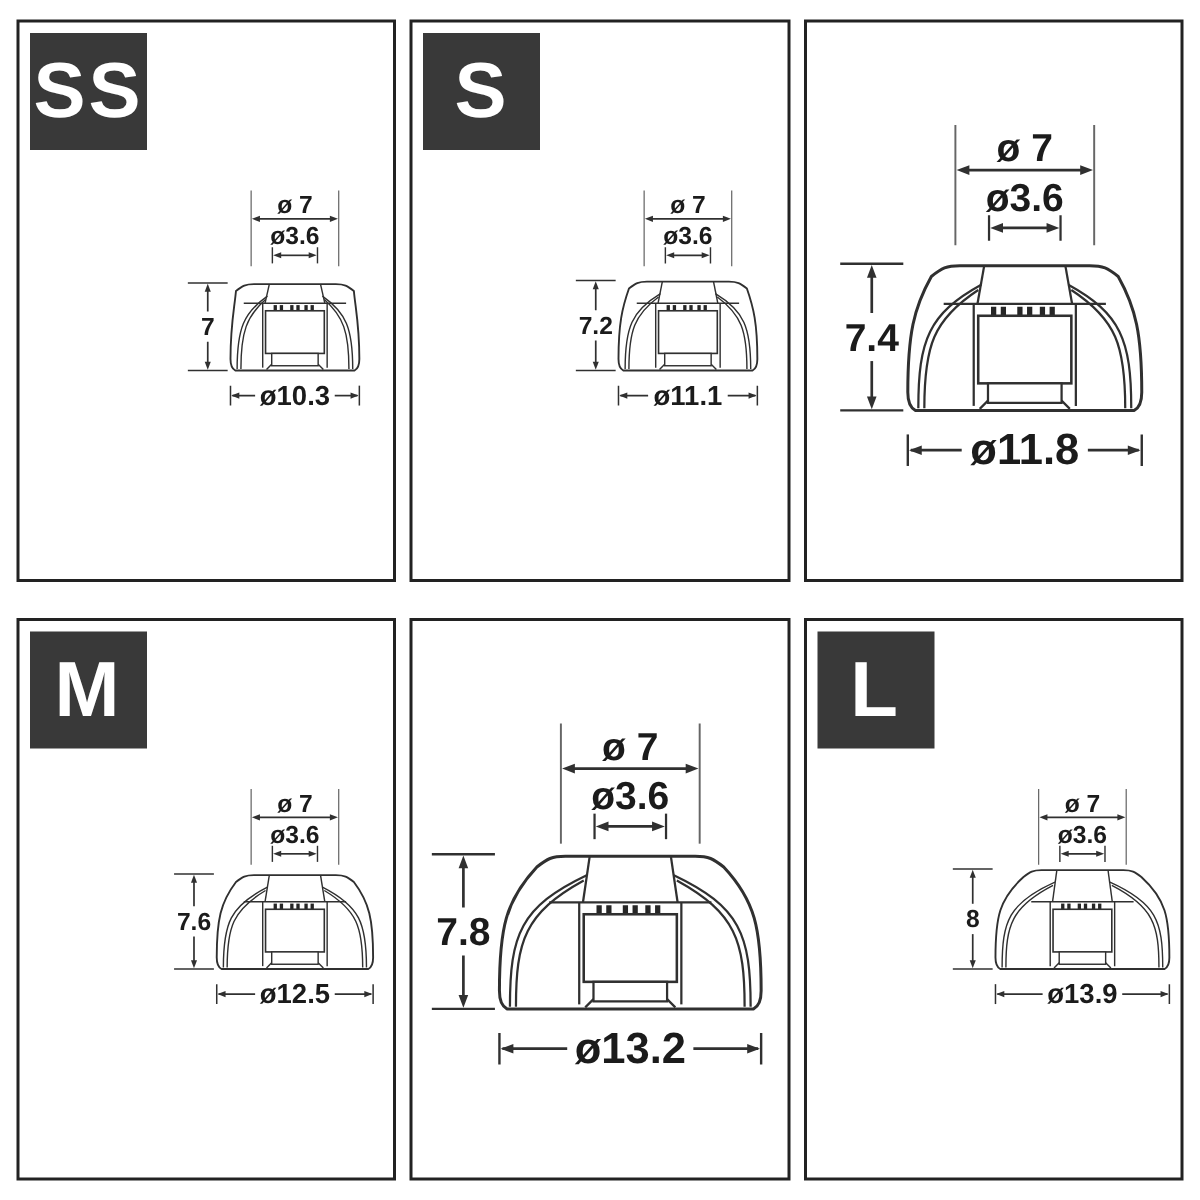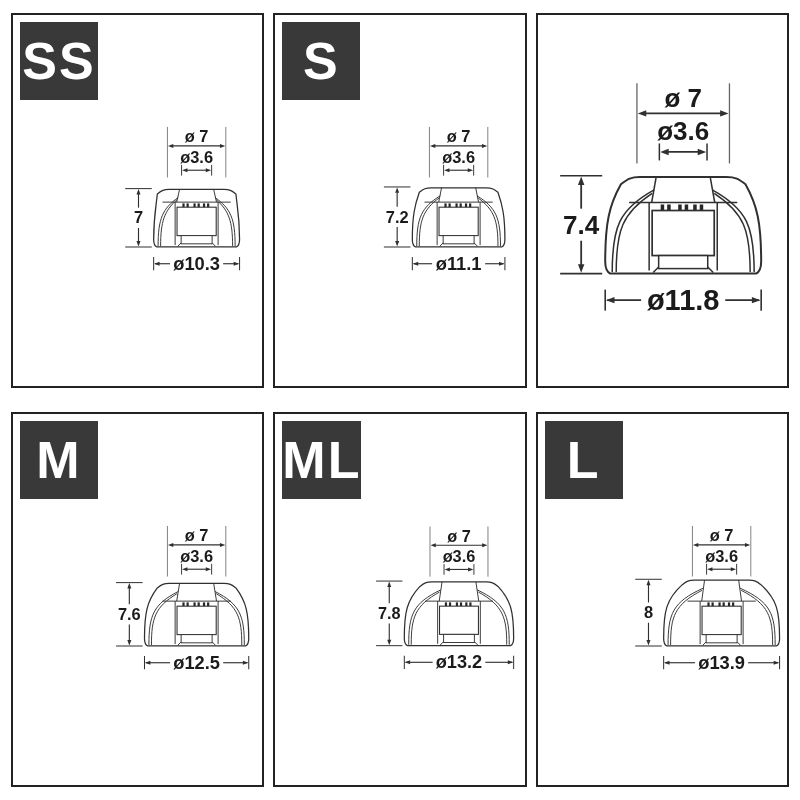--- a/index.html
+++ b/index.html
@@ -321,23 +321,20 @@
             <line x1="42" y1="236.5" x2="80.5" y2="236.5" stroke="#303030" stroke-width="1.8"></line>
             <polygon points="-81.7,236.5 -73.2,233.3 -73.2,239.7" fill="#303030"></polygon>
             <polygon points="81.7,236.5 73.2,233.3 73.2,239.7" fill="#303030"></polygon>
             <text x="0" y="246" font-size="29" text-anchor="middle">ø12.5</text>
           </g>
         </g>
       </svg>
   </section>
 
   <section class="panel">
-    <header class="panel-header">
-      <span class="panel-label">ML</span>
-    </header>
     <svg class="diagram" xmlns="http://www.w3.org/2000/svg" viewBox="0 0 249 276">
         <g transform="translate(145,0)">
           <g>
             <path d="M -82.11999999999999 210
     C -86.11999999999999 208 -87.11999999999999 204 -87.11999999999999 198
     C -87.11999999999999 156.4608 -83.11999999999999 137.928 -62.2 115.54
     C -55.2 110.04 -52.2 108.34 -43.2 108.34
     L 43.2 108.34
     C 52.2 108.34 55.2 110.04 62.2 115.54
     C 83.11999999999999 137.928 87.11999999999999 156.4608 87.11999999999999 198

